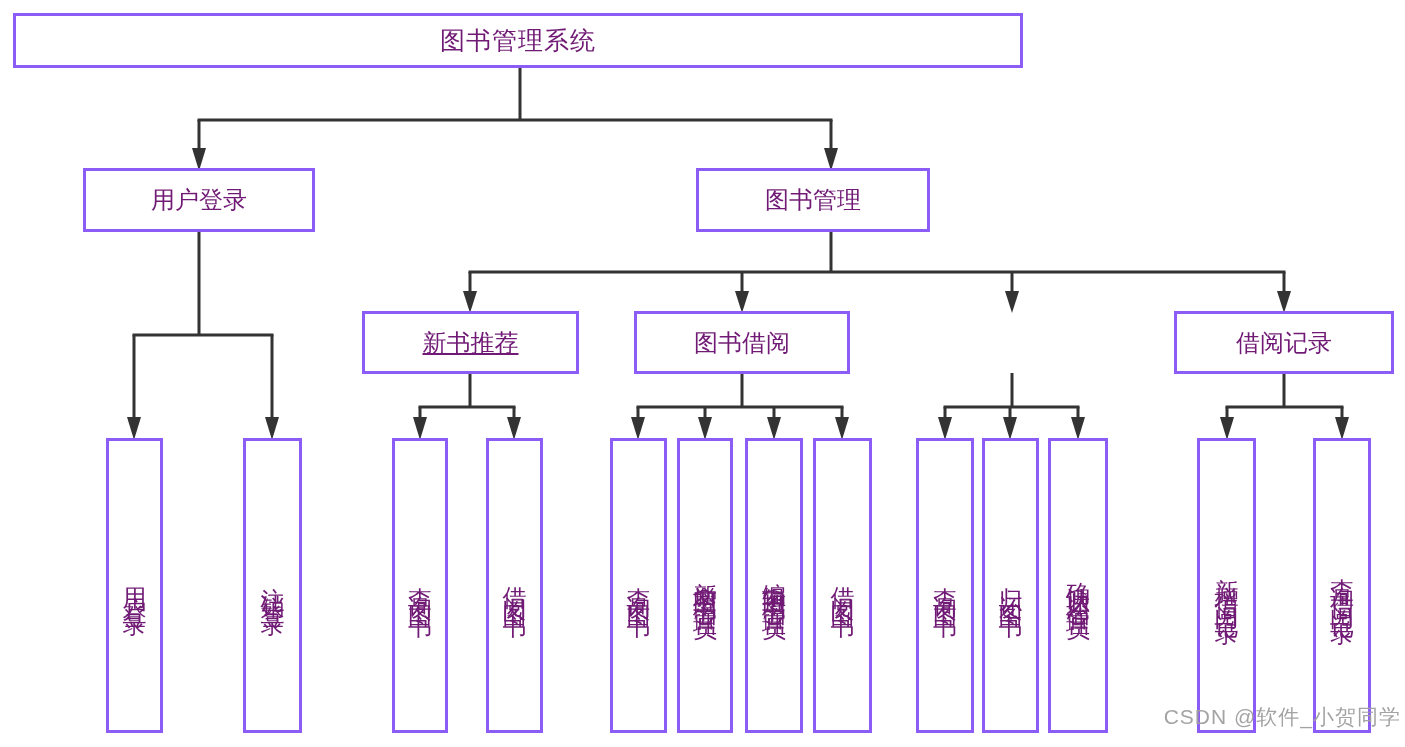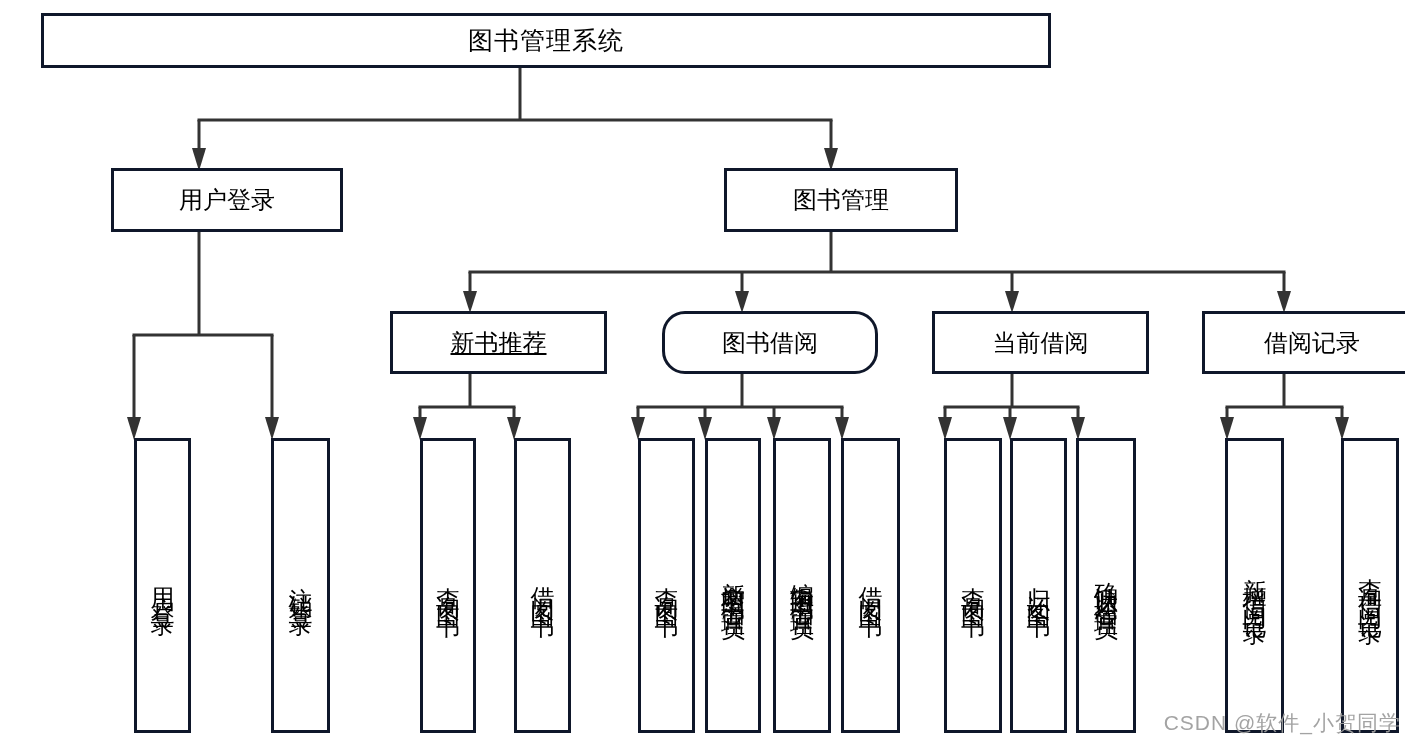--- a/index.html
+++ b/index.html
@@ -16,42 +16,41 @@
   }
   .connectors {
     position: absolute;
     left: 0; top: 0;
     width: 1405px; height: 747px;
   }
   .node {
     position: absolute;
     box-sizing: border-box;
     background: #ffffff;
-    border: 3px solid #0f172a;
-    color: #000000;
+    border: 3px solid #8b5cf6;
+    color: #701a75;
     display: flex;
     align-items: center;
     justify-content: center;
     font-size: 24px;
     white-space: nowrap;
-    margin-left: 28px;
   }
   .node.root { font-size: 25px; letter-spacing: 1px; }
   .node.vert {
     writing-mode: vertical-rl;
     text-orientation: mixed;
     letter-spacing: 9px;
     white-space: normal;
     line-height: 1;
   }
   .node.vert.dense { letter-spacing: 5px; }
   .watermark {
     position: absolute;
     right: 4px;
-    bottom: 10px;
+    bottom: 16px;
     font-size: 21px;
     color: rgba(158, 158, 158, 0.95);
     letter-spacing: 1px;
     pointer-events: none;
   }
 </style>
 </head>
 <body>
 
 <div class="canvas">
@@ -124,22 +123,21 @@
       <polygon points="1335,417 1349,417 1342,440"></polygon>
     </g>
   </svg>
 
   <div class="node root" style="left:13px; top:13px; width:1010px; height:55px;">图书管理系统</div>
 
   <div class="node" style="left:83px; top:168px; width:232px; height:64px;">用户登录</div>
   <div class="node" style="left:696px; top:168px; width:234px; height:64px;">图书管理</div>
 
   <div class="node" style="left:362px; top:311px; width:217px; height:63px;text-decoration:underline;">新书推荐</div>
-  <div class="node" style="left:634px; top:311px; width:216px; height:63px;border-radius:23px;">图书借阅</div>
-  <div class="node" style="left:904px; top:311px; width:217px; height:63px;">当前借阅</div>
+  <div class="node" style="left:634px; top:311px; width:216px; height:63px;">图书借阅</div>
   <div class="node" style="left:1174px; top:311px; width:220px; height:63px;">借阅记录</div>
 
   <div class="node vert" style="left:106px; top:438px; width:57px; height:295px;">用户登录</div>
   <div class="node vert" style="left:243px; top:438px; width:59px; height:295px;">注销登录</div>
 
   <div class="node vert" style="left:392px; top:438px; width:56px; height:295px;">查询图书</div>
   <div class="node vert" style="left:486px; top:438px; width:57px; height:295px;">借阅图书</div>
 
   <div class="node vert" style="left:610px; top:438px; width:57px; height:295px;">查询图书</div>
   <div class="node vert dense" style="left:677px; top:438px; width:56px; height:295px;">新增图书（管理员）</div>

